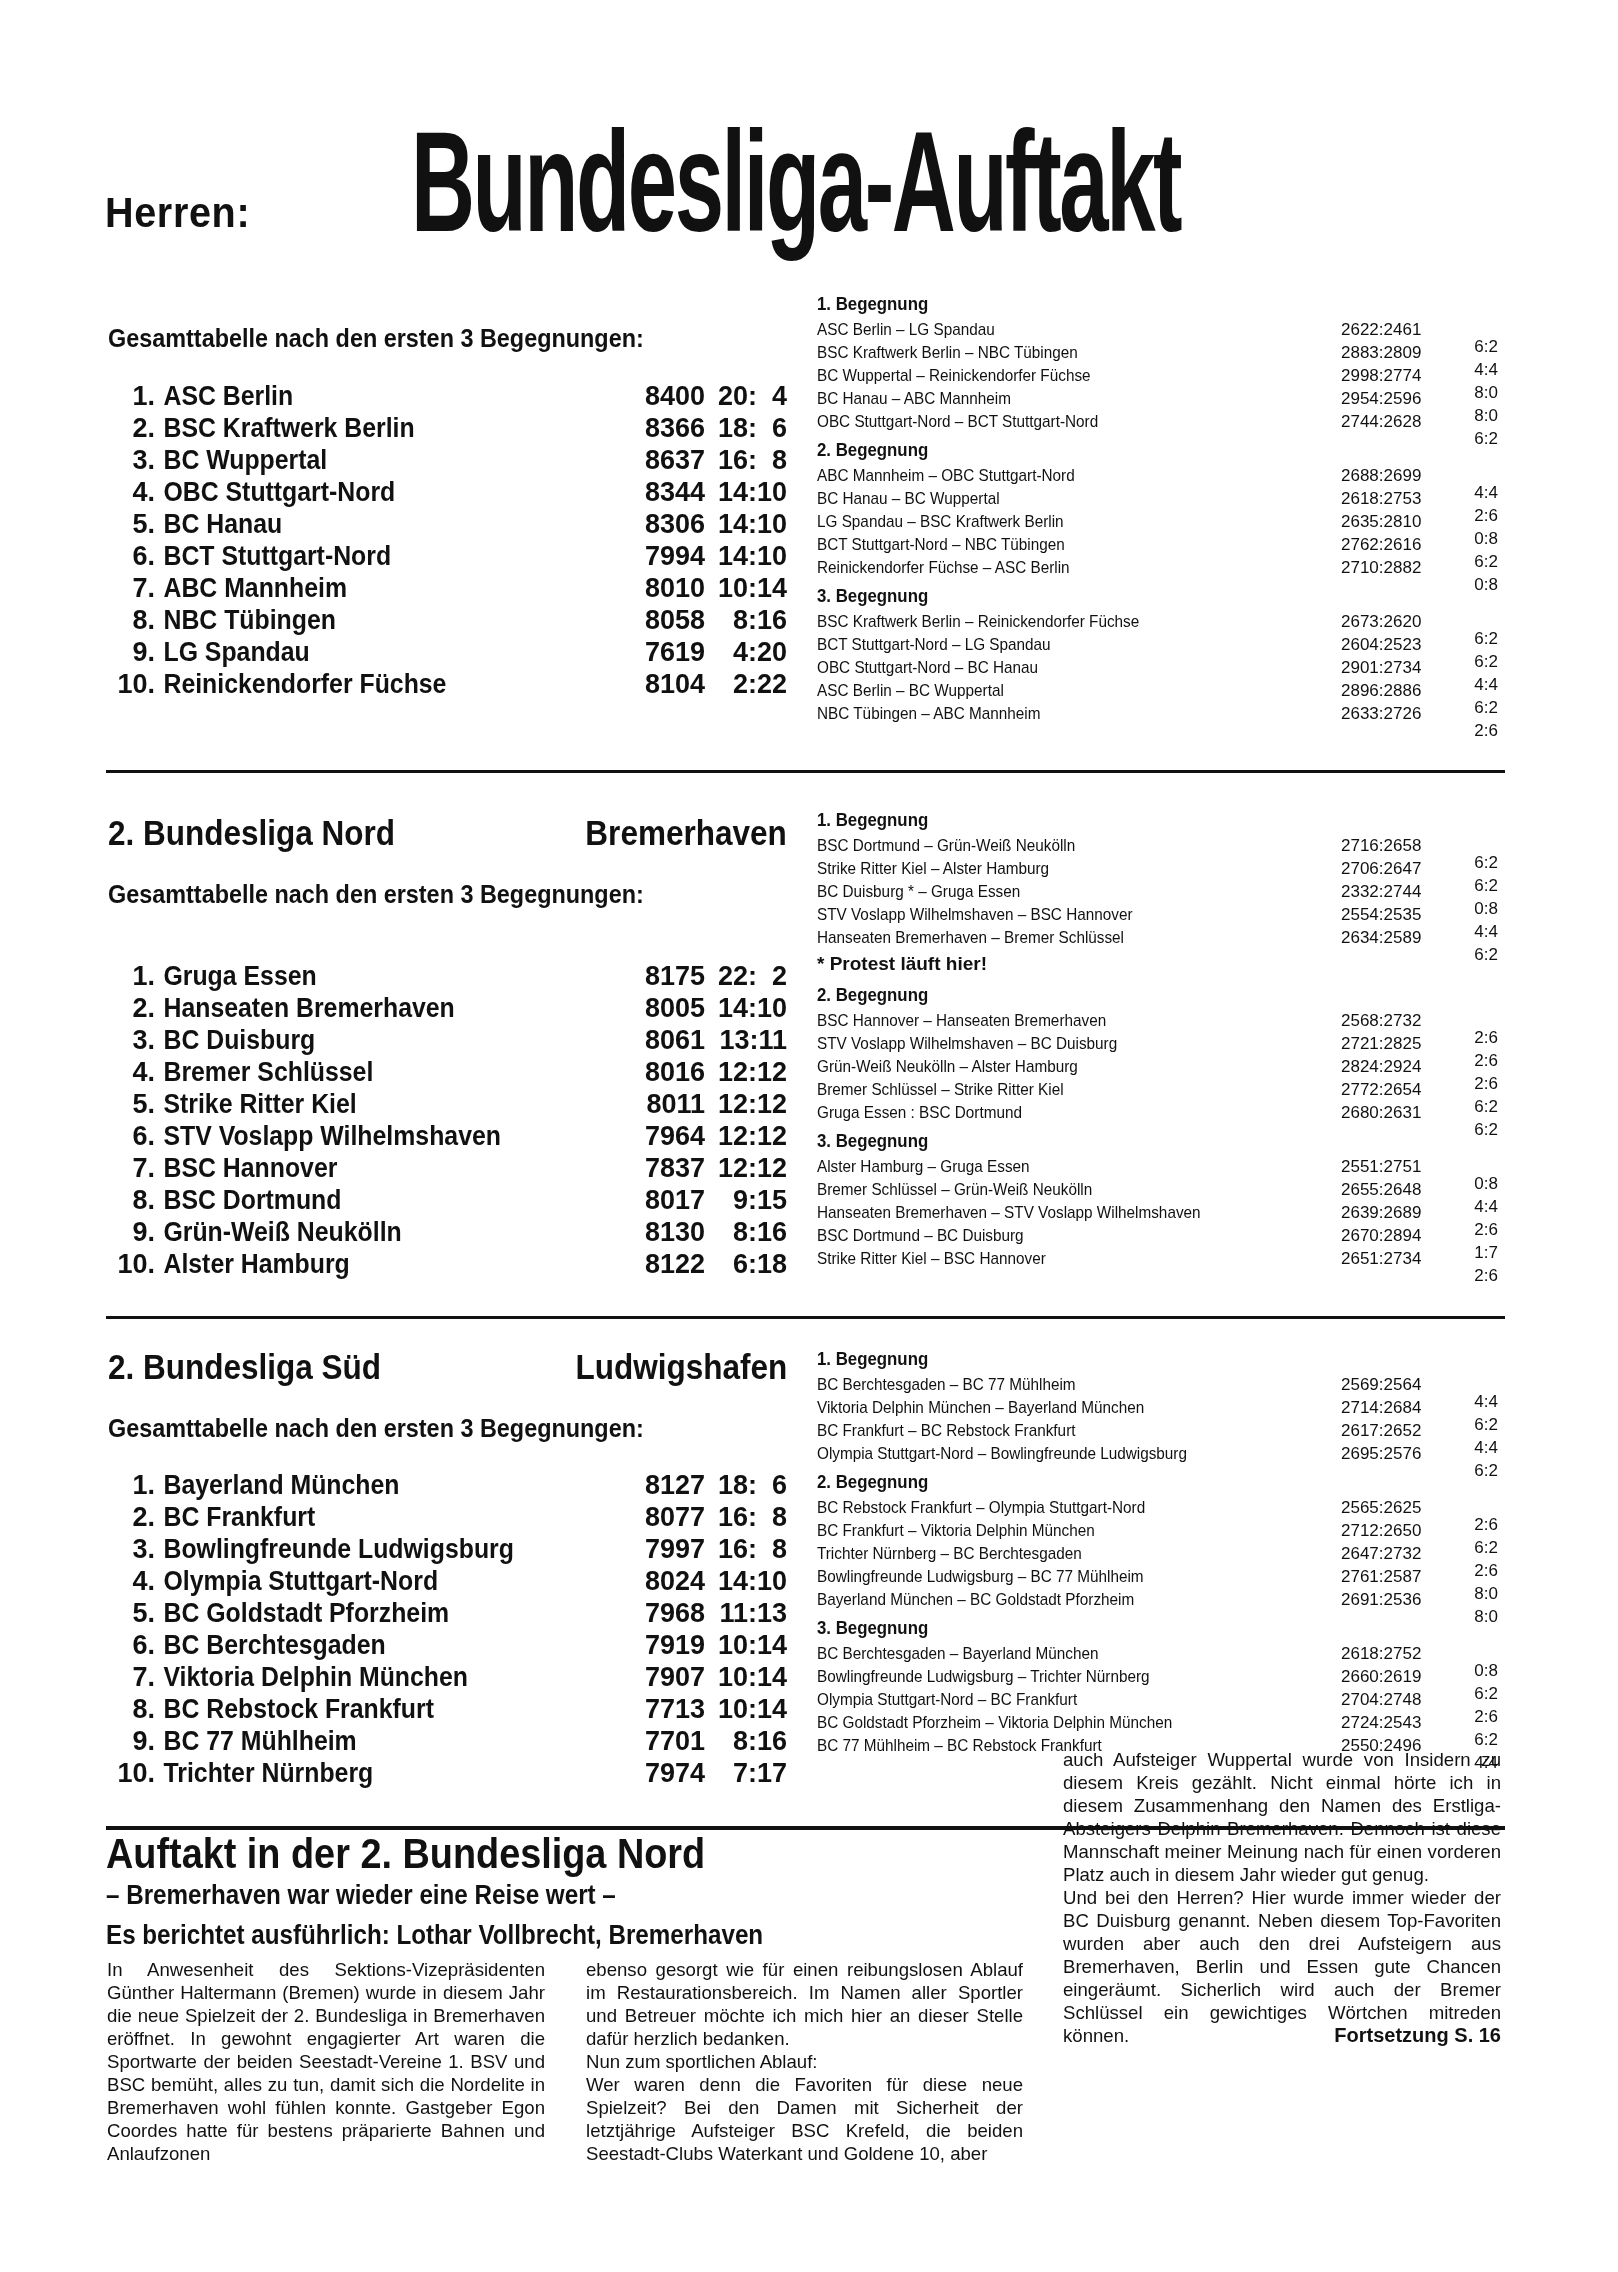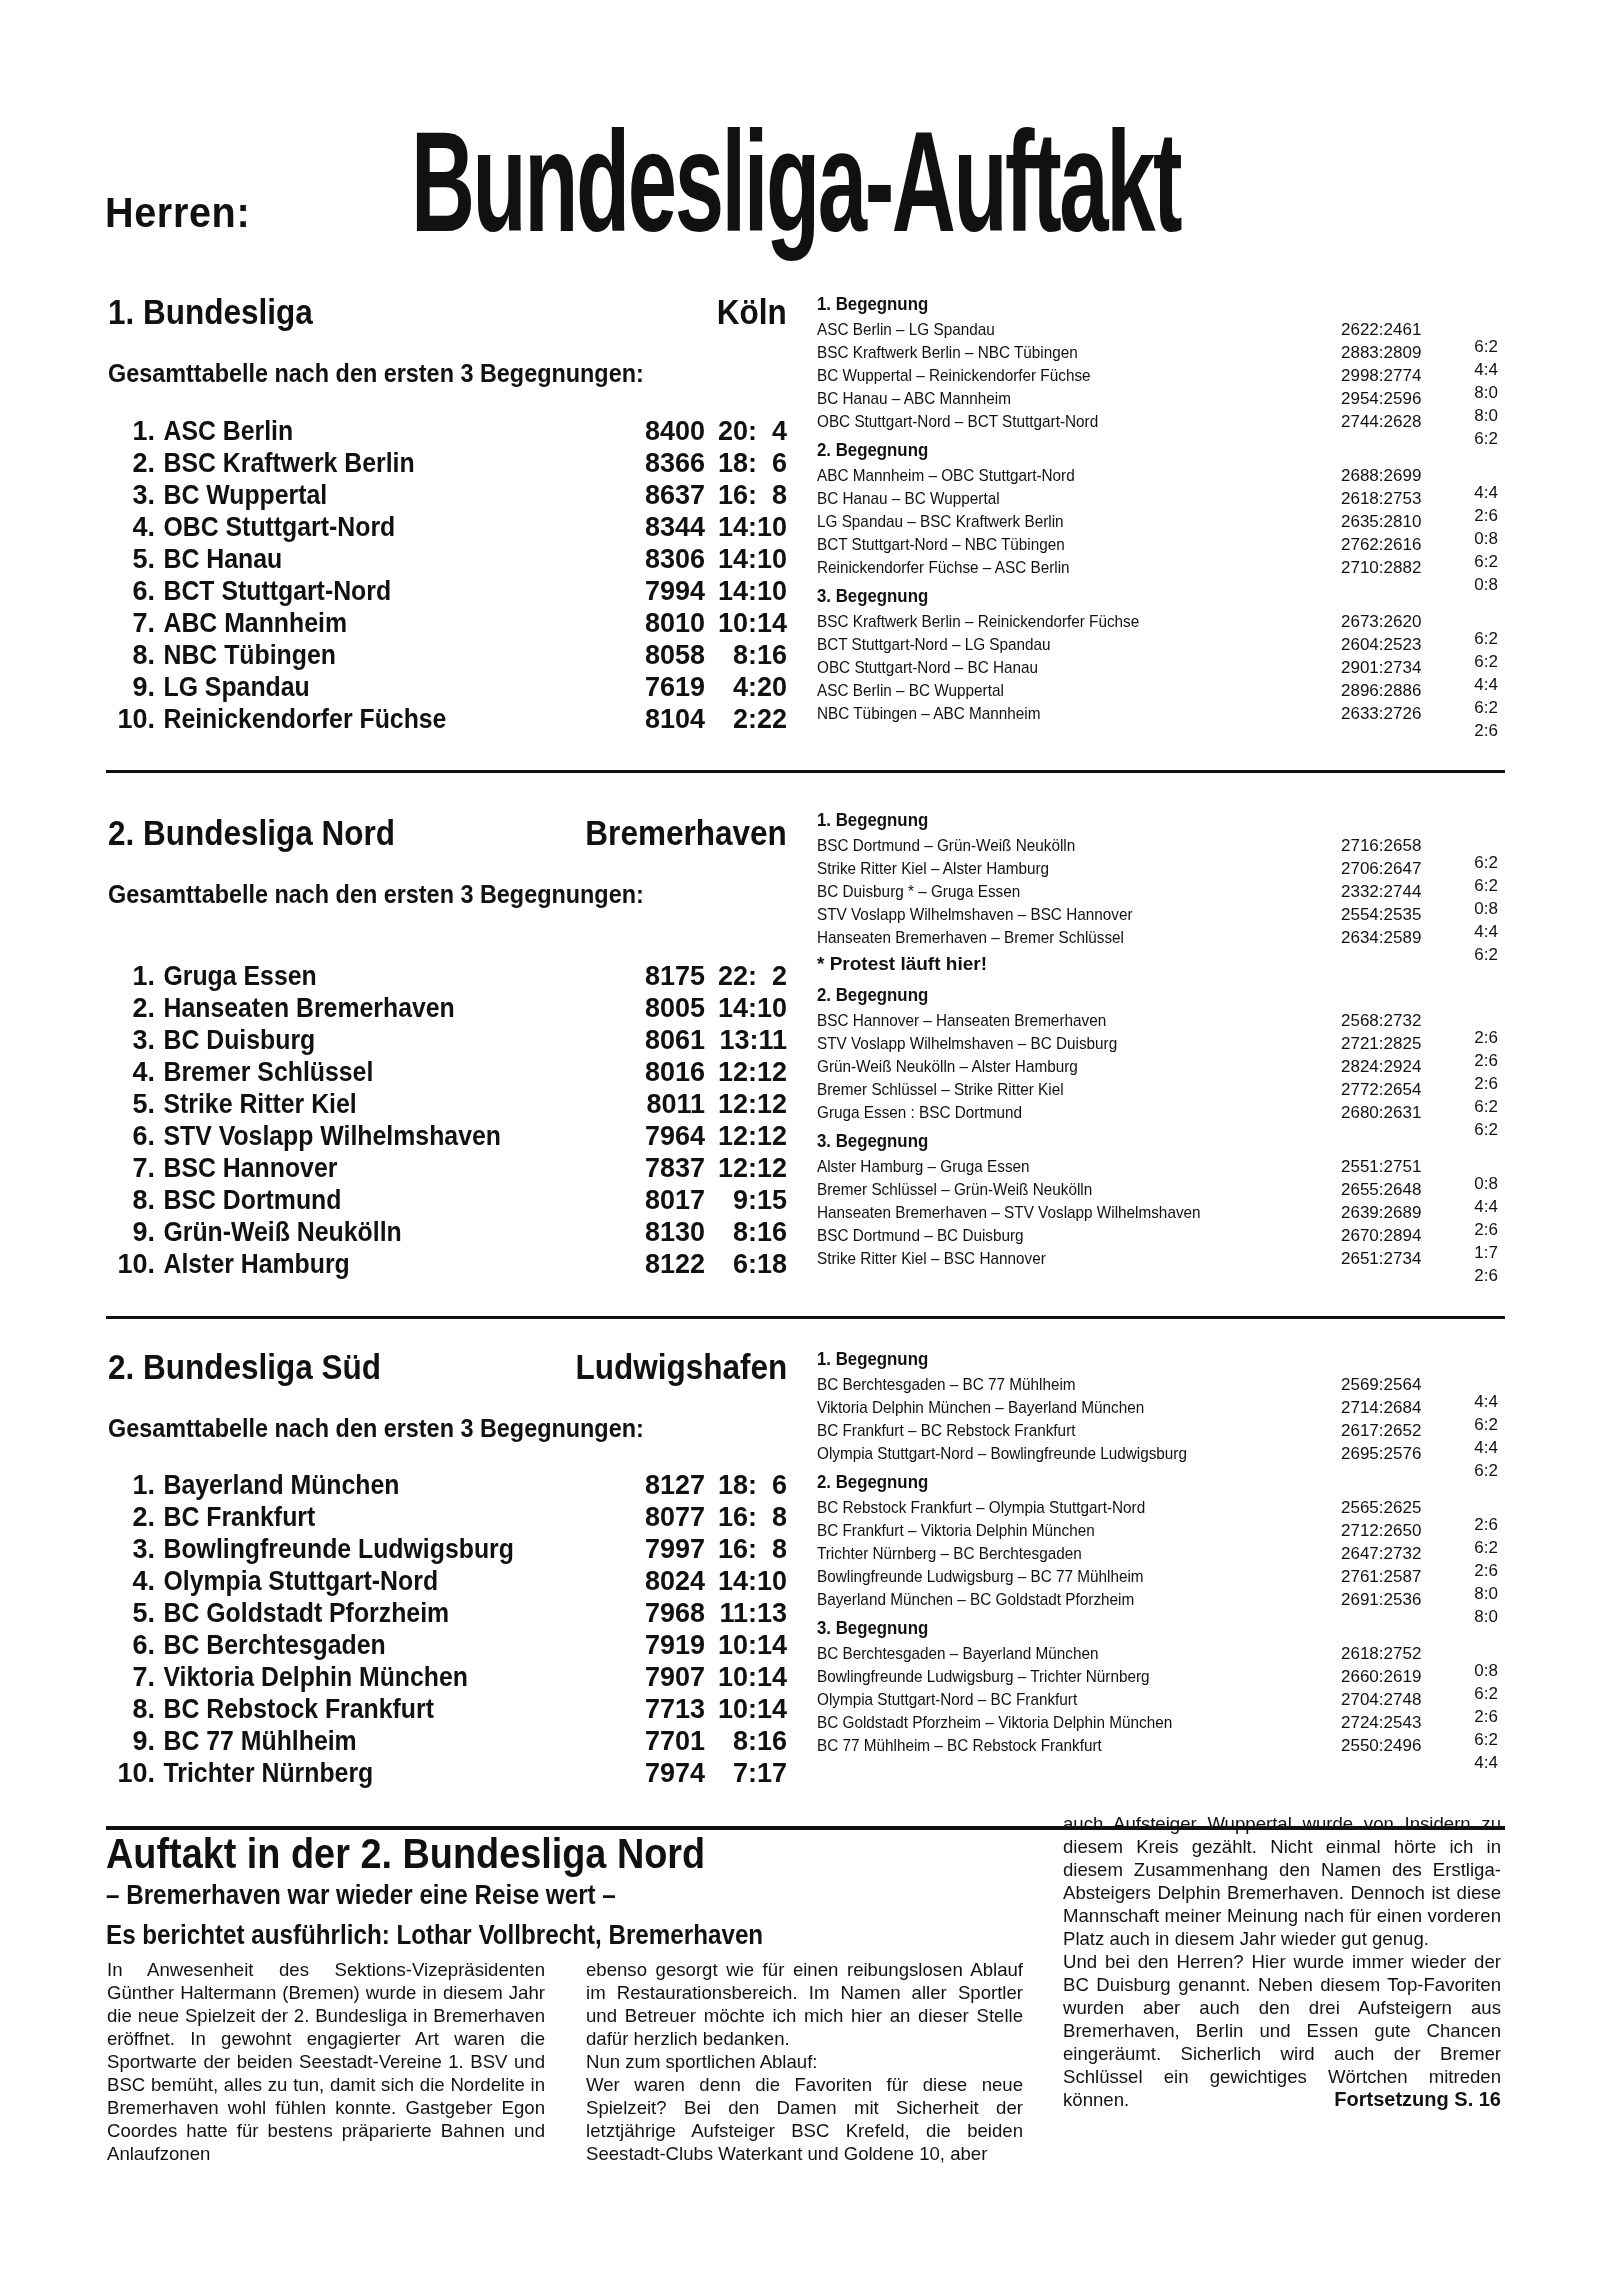--- a/index.html
+++ b/index.html
@@ -39,34 +39,30 @@
   .rule.thick { height: 3.9px; }
 
   
   .art-title { left: 106px; top: 1832px; font-size: 43px; font-weight: bold; line-height: 1; transform: scaleX(0.88); transform-origin: left top; white-space: nowrap; }
   .art-sub { left: 106px; top: 1879px; font-size: 27.5px; font-weight: bold; transform: scaleX(0.88); transform-origin: left top; white-space: nowrap; }
   .art-author { left: 106px; top: 1919px; font-size: 27.5px; font-weight: bold; transform: scaleX(0.88); transform-origin: left top; white-space: nowrap; }
   .col { font-size: 18.6px; line-height: 23px; text-align: justify; }
   .col p { margin: 0; }
   .col1 { left: 107px; top: 1958px; width: 438px; }
   .col2 { left: 586px; top: 1958px; width: 437px; }
-  .col3 { left: 1063px; top: 1812px; width: 438px; }
+  .col3 { left: 1063px; top: 1748px; width: 438px; }
   .fortsetzung { font-weight: bold; font-size: 20px; float: right; }
 </style>
 </head>
 <body>
 
 <div class="abs herren">Herren:</div>
 <div class="abs maintitle">Bundesliga-Auftakt</div>
 
 <div class="abs league-left" style="top:294px;">
-  <div class="league-head">
-    <span class="name">1. Bundesliga</span>
-    <span class="loc">Köln</span>
-  </div>
   <div class="gesamt">Gesamttabelle nach den ersten 3 Begegnungen:</div>
   <div class="standings" style="margin-top:26px;">
       <div class="srow">
         <span class="rank">1.</span>
         <span class="team">ASC Berlin</span>
         <span class="pins">8400</span>
         <span class="pts">20:  4</span>
       </div>
       <div class="srow">
         <span class="rank">2.</span>

